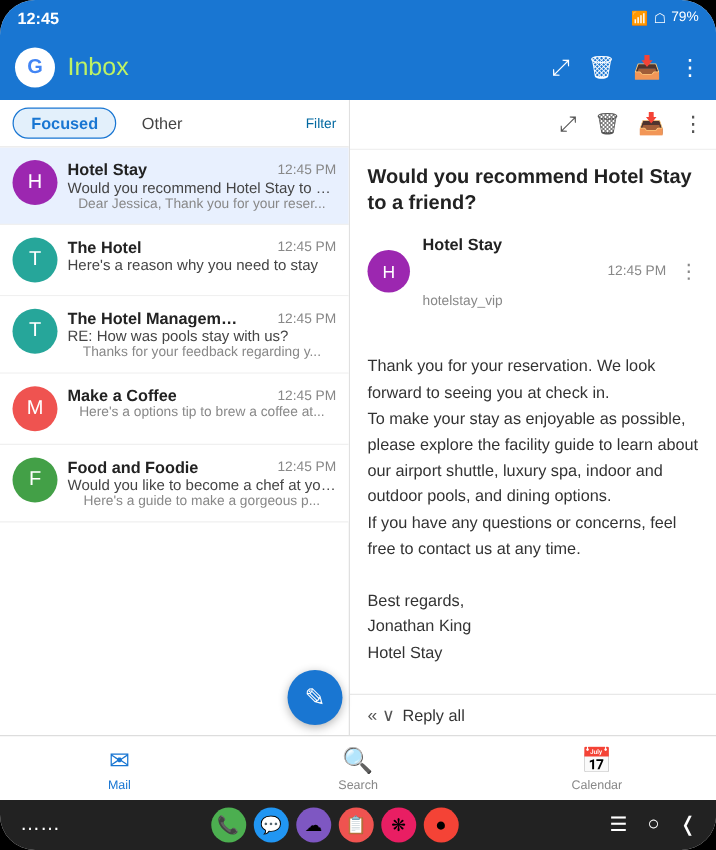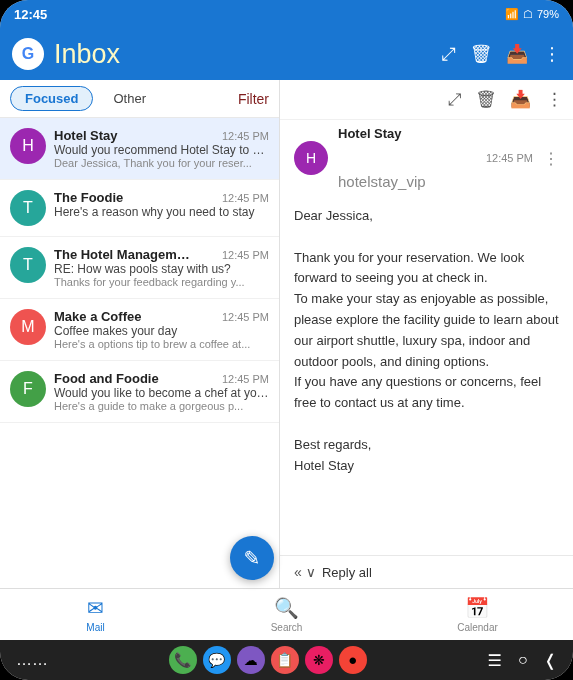--- a/index.html
+++ b/index.html
@@ -63,22 +63,22 @@
       background: white;
       border-radius: 50%;
       display: flex;
       align-items: center;
       justify-content: center;
       font-size: 16px;
       font-weight: bold;
       color: #4285f4;
     }
     .header-title {
-      color: #fef9c3;
-      font-size: 27px;
+      color: #bef264;
+      font-size: 20px;
       font-weight: 400;
     }
     .header-actions {
       display: flex;
       align-items: center;
       gap: 14px;
       color: white;
       font-size: 18px;
     }
 
@@ -115,22 +115,22 @@
       background: #e3f0fb;
       color: #1976d2;
       font-weight: 600;
       border: 1px solid #1976d2;
     }
     .tab-other {
       color: #444;
     }
     .filter-btn {
       margin-left: auto;
-      color: #7f1d1d;
-      font-size: 14px;
+      color: #0369a1;
+      font-size: 11px;
       cursor: pointer;
     }
 
     .email-list {
       flex: 1;
       overflow-y: auto;
     }
     .email-item {
       display: flex;
       padding: 10px 10px;
@@ -185,20 +185,21 @@
       white-space: nowrap;
       overflow: hidden;
       text-overflow: ellipsis;
     }
     .email-preview {
       font-size: 11px;
       color: #888;
       white-space: nowrap;
       overflow: hidden;
       text-overflow: ellipsis;
+      text-align: center;
     }
 
     
     .fab {
       position: absolute;
       bottom: 100px;
       left: 230px;
       width: 44px;
       height: 44px;
       background: #1976d2;
@@ -250,21 +251,21 @@
     }
     .detail-sender-info {
       flex: 1;
     }
     .detail-sender-name {
       font-size: 13px;
       font-weight: 600;
       color: #222;
     }
     .detail-sender-email {
-      font-size: 15px;
+      font-size: 11px;
       color: #888;
       margin-top: 32px;
     }
     .detail-time {
       font-size: 11px;
       color: #888;
     }
     .detail-more {
       color: #888;
       font-size: 16px;
@@ -413,21 +414,21 @@
             </div>
             <div class="email-subject">Would you recommend Hotel Stay to a fr...</div>
             <div class="email-preview">Dear Jessica, Thank you for your reser...</div>
           </div>
         </div>
 
         <div class="email-item">
           <div class="avatar" style="background:#26a69a;">T</div>
           <div class="email-content">
             <div class="email-row1">
-              <span class="email-sender">The Foodie</span>
+              <span class="email-sender">The Hotel</span>
               <span class="email-time">12:45 PM</span>
             </div>
             <div class="email-subject">Here's a reason why you need to stay</div>
           </div>
         </div>
 
         <div class="email-item">
           <div class="avatar" style="background:#26a69a;">T</div>
           <div class="email-content">
             <div class="email-row1">
@@ -439,21 +440,20 @@
           </div>
         </div>
 
         <div class="email-item">
           <div class="avatar" style="background:#ef5350;">M</div>
           <div class="email-content">
             <div class="email-row1">
               <span class="email-sender">Make a Coffee</span>
               <span class="email-time">12:45 PM</span>
             </div>
-            <div class="email-subject">Coffee makes your day</div>
             <div class="email-preview">Here's a options tip to brew a coffee at...</div>
           </div>
         </div>
 
         <div class="email-item">
           <div class="avatar" style="background:#43a047;">F</div>
           <div class="email-content">
             <div class="email-row1">
               <span class="email-sender">Food and Foodie</span>
               <span class="email-time">12:45 PM</span>
@@ -467,39 +467,40 @@
     </div>
 
     <div class="email-detail-pane">
       <div class="detail-header-toolbar">
         <span class="detail-icon">⤢</span>
         <span class="detail-icon">🗑</span>
         <span class="detail-icon">📥</span>
         <span class="detail-icon">⋮</span>
       </div>
 
+      <div class="detail-subject">Would you recommend Hotel Stay to a friend?</div>
 
       <div class="detail-sender-row">
         <div class="avatar" style="background:#9c27b0; width:34px; height:34px; font-size:14px;">H</div>
         <div class="detail-sender-info">
           <div class="detail-sender-name">Hotel Stay</div>
           <div class="detail-sender-email">hotelstay_vip</div>
         </div>
         <span class="detail-time">12:45 PM</span>
         <span class="detail-more">⋮</span>
       </div>
 
       <div class="detail-body">
-        <p>Dear Jessica,</p>
         <br>
         <p>Thank you for your reservation. We look forward to seeing you at check in.</p>
         <p>To make your stay as enjoyable as possible, please explore the facility guide to learn about our airport shuttle, luxury spa, indoor and outdoor pools, and dining options.</p>
         <p>If you have any questions or concerns, feel free to contact us at any time.</p>
         <br>
         <p>Best regards,</p>
+        <p>Jonathan King</p>
         <p>Hotel Stay</p>
       </div>
 
       <div class="reply-bar">
         <span class="reply-icon">« ∨</span>
         <span class="reply-label">Reply all</span>
       </div>
     </div>
 
   </div>

